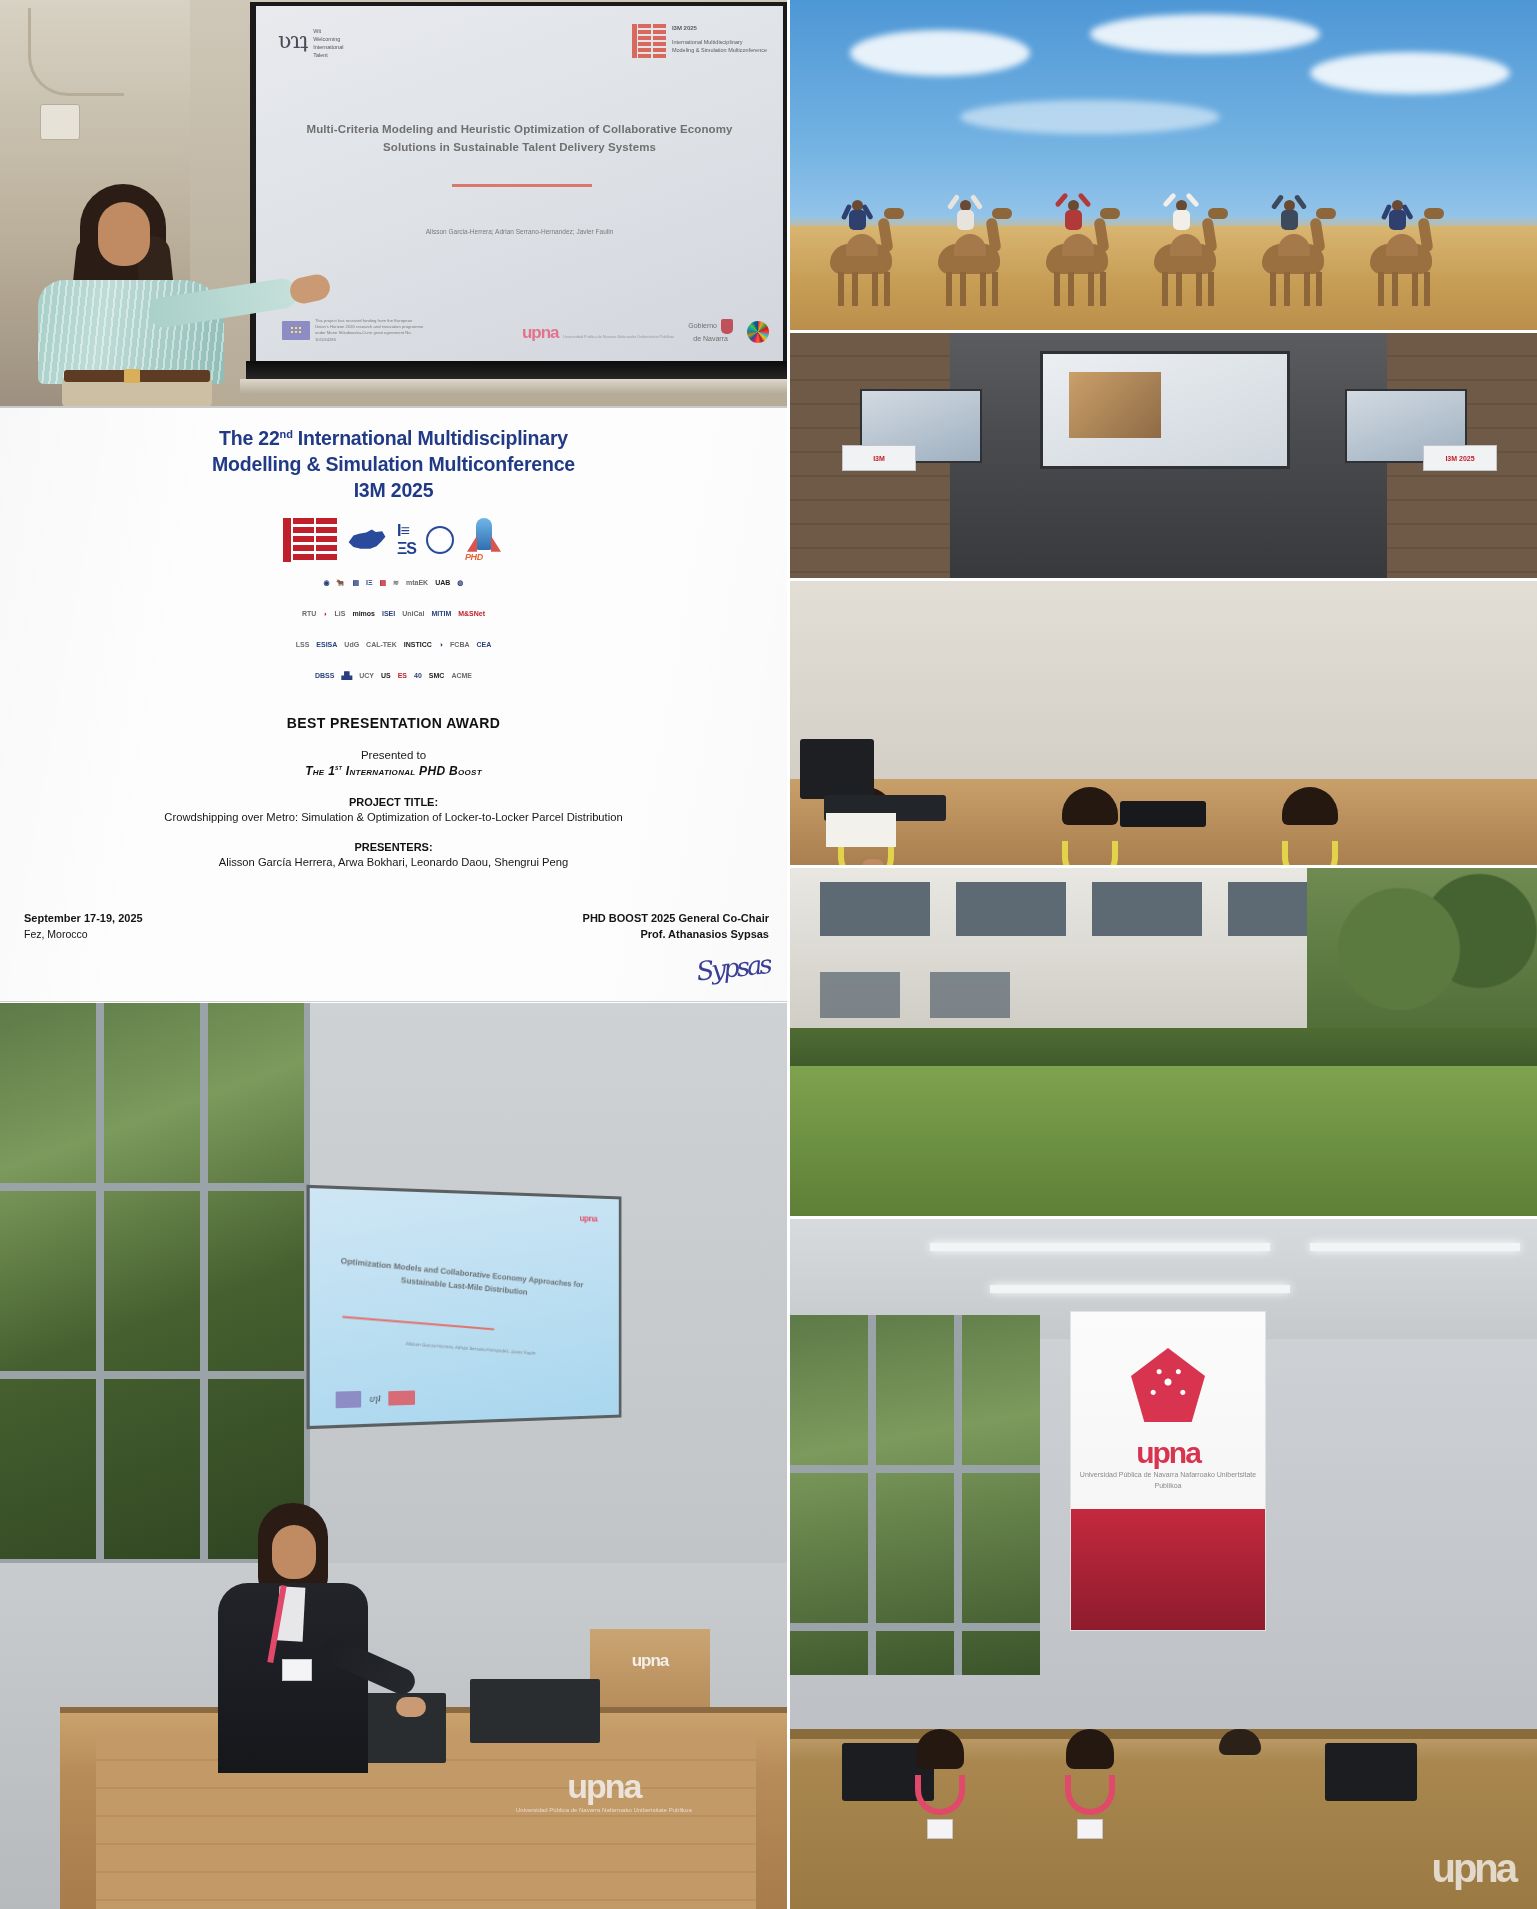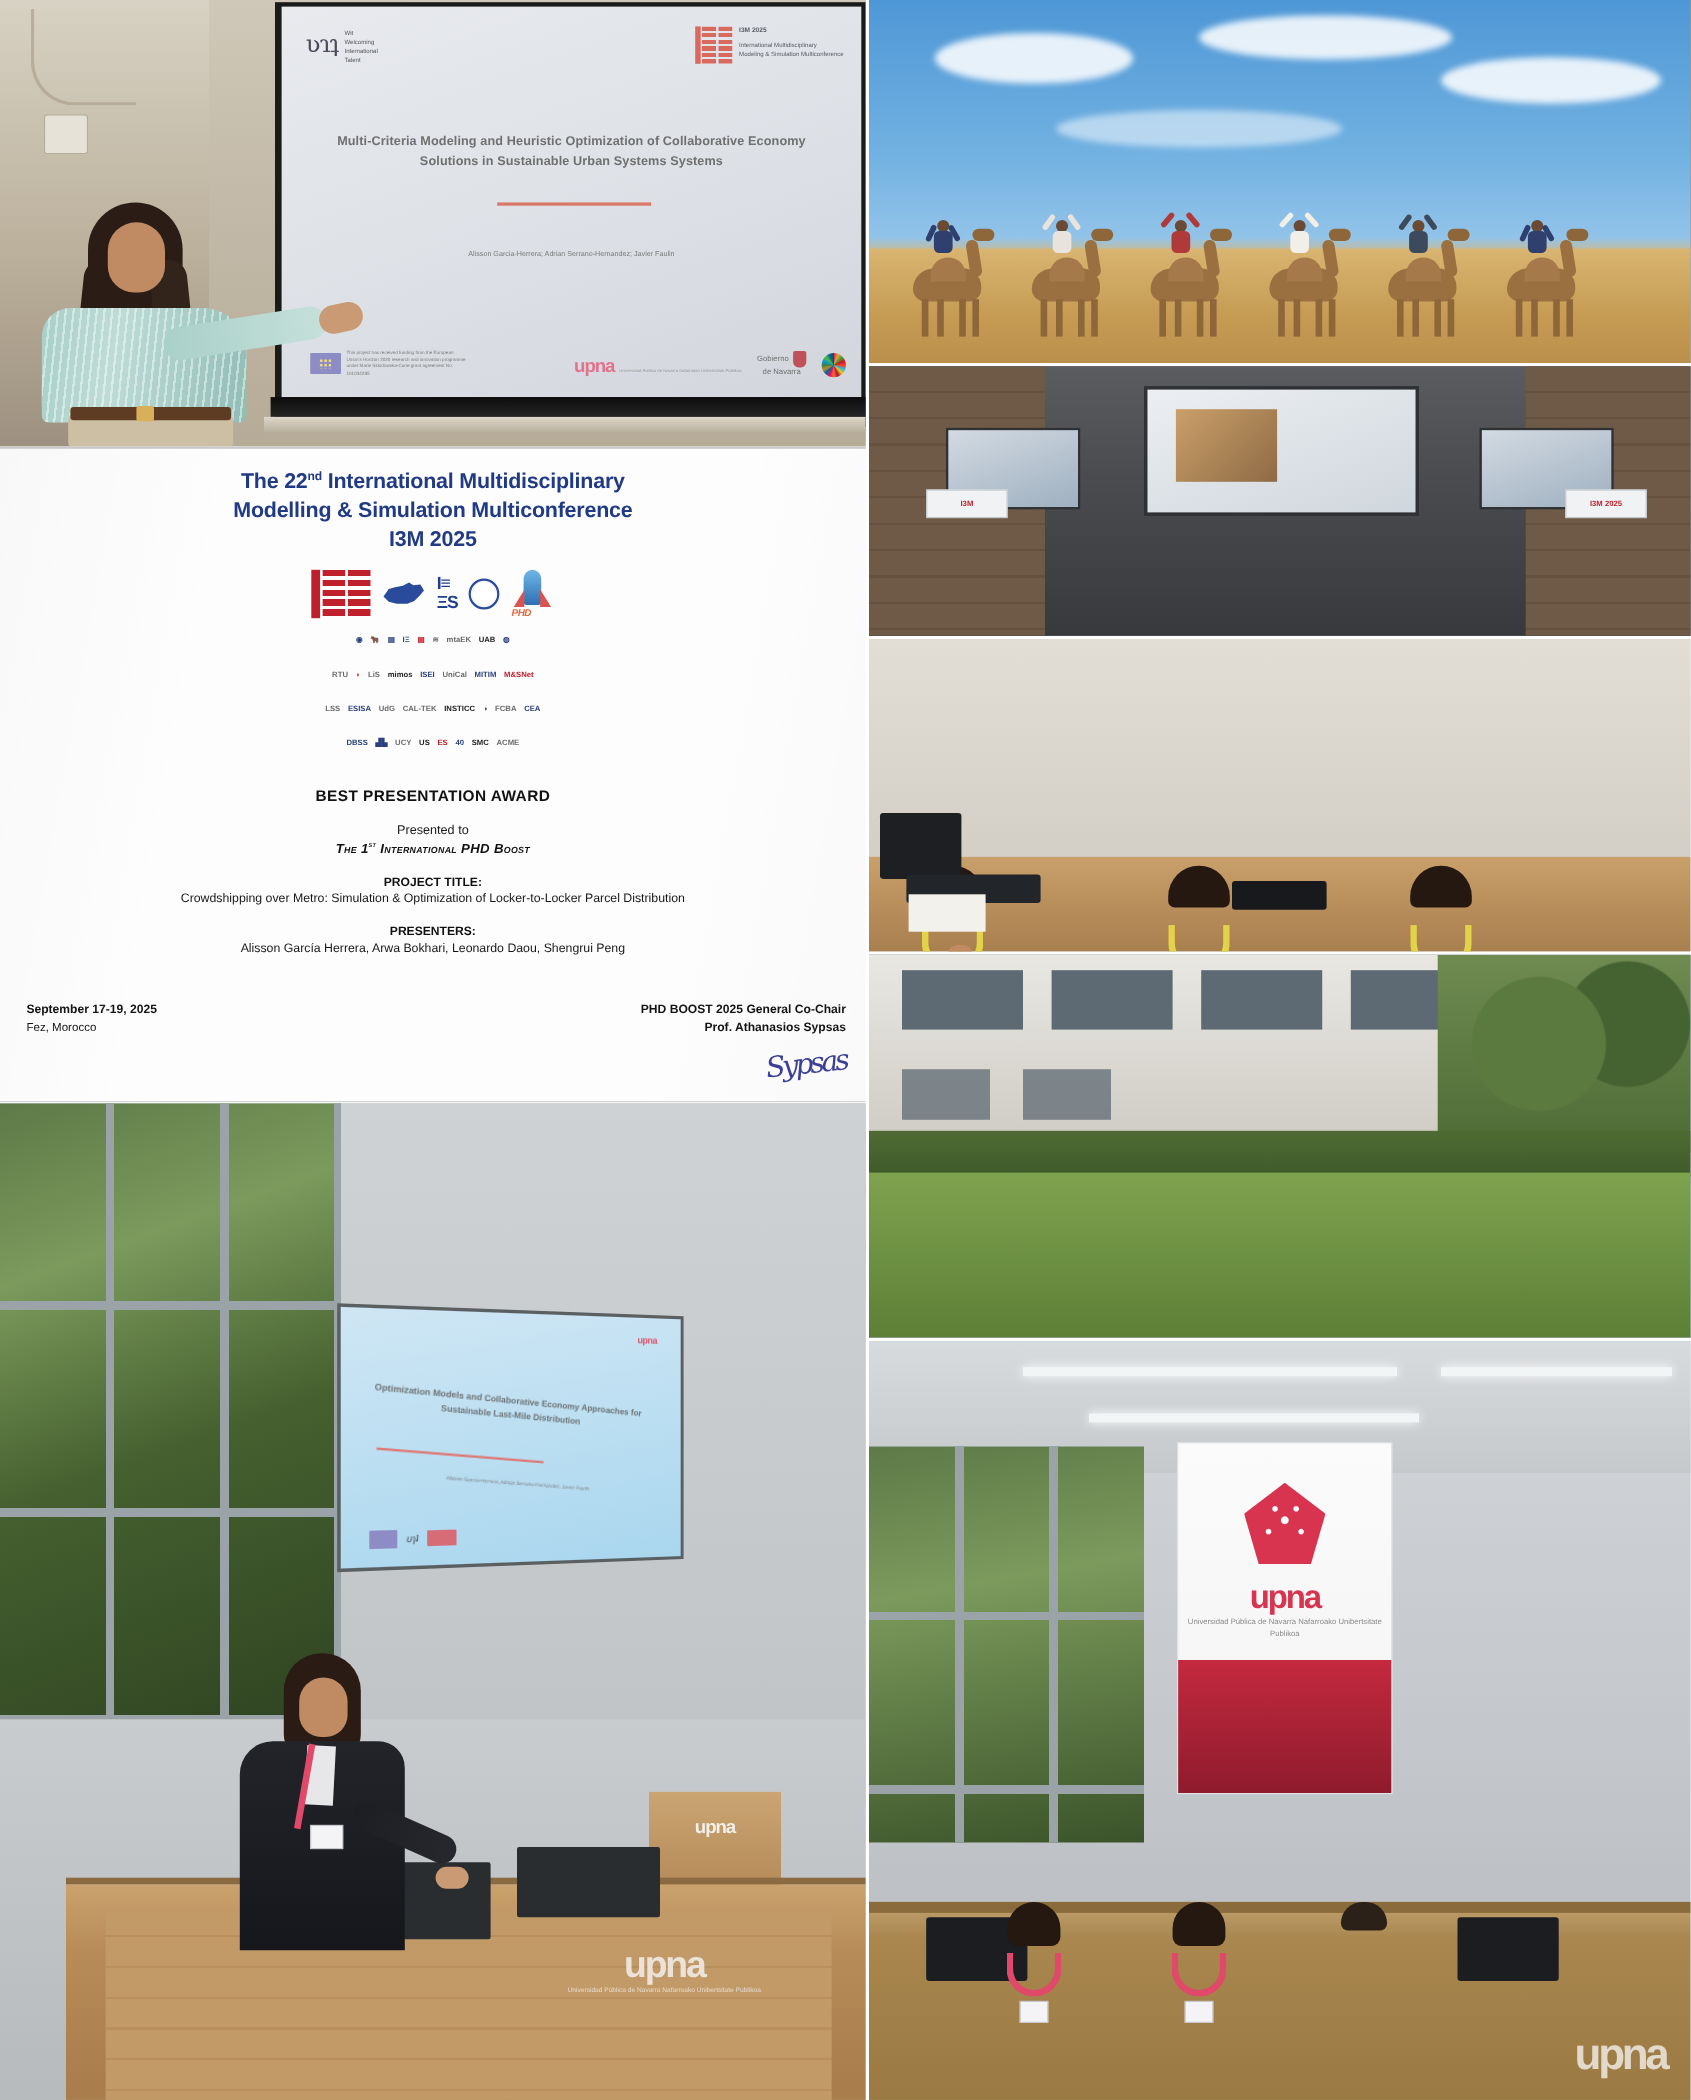--- a/index.html
+++ b/index.html
@@ -360,21 +360,21 @@
           <i class="i3m-bar"></i>
             <i class="i3m-m"></i>
             <i class="i3m-m"></i>
         </span>
         <span class="i3m-cap">
           <b class="yr">I3M 2025</b>
           <span>International Multidisciplinary</span><br>
           <span>Modeling &amp; Simulation Multiconference</span>
         </span>
       </div>
-      <div class="slide-title">Multi-Criteria Modeling and Heuristic Optimization of Collaborative Economy Solutions in Sustainable Urban Systems Systems</div>
+      <div class="slide-title">Multi-Criteria Modeling and Heuristic Optimization of Collaborative Economy Solutions in Sustainable Talent Delivery Systems</div>
       <div class="slide-rule"></div>
       <div class="slide-authors">Alisson Garcia-Herrera; Adrian Serrano-Hernandez; Javier Faulin</div>
       <div class="slide-footer">
         <span class="eu-block">
           <i class="eu-flag"></i>
           <span class="eu-txt">This project has received funding from the European Union's Horizon 2020 research and innovation programme under Marie Sklodowska-Curie grant agreement No. 101034285</span>
         </span>
         <span class="upna-mark">
           <span class="upna-word">upna</span>
           <span class="upna-sub">Universidad Publica de Navarra

